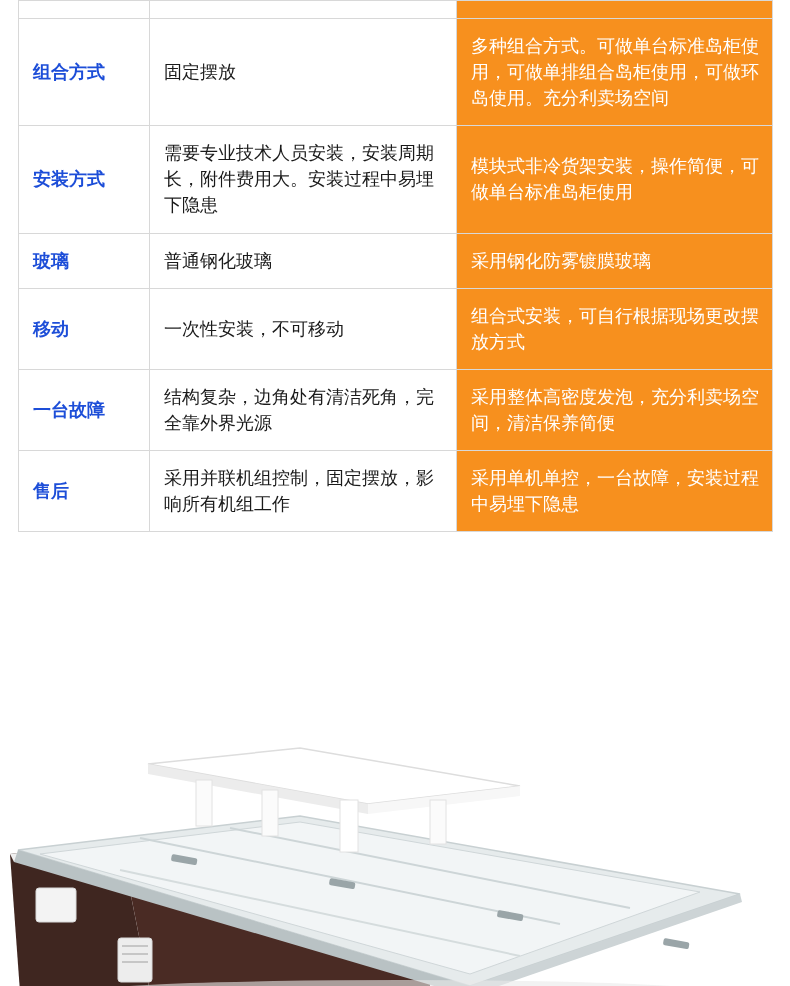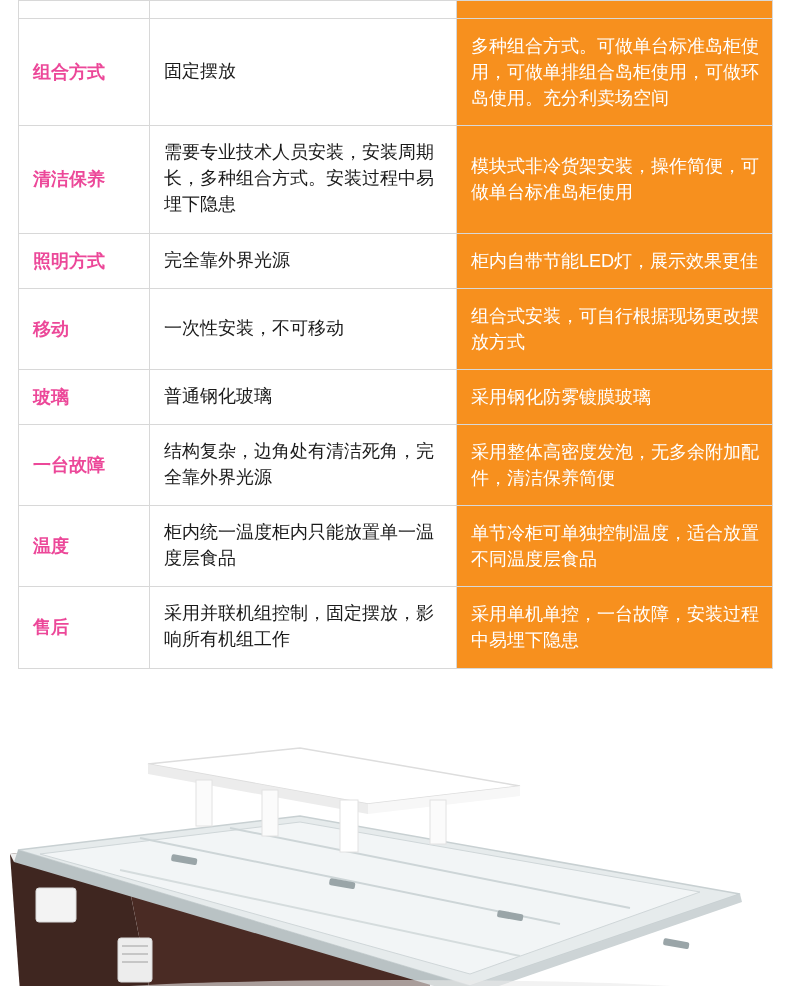--- a/index.html
+++ b/index.html
@@ -38,30 +38,29 @@
     vertical-align: middle;
     padding: 14px 12px 14px 14px;
     line-height: 1.45;
     font-size: 18px;
   }
   col.c1 { width: 131px; }
   col.c2 { width: 307px; }
   col.c3 { width: 316px; }
 
   td.label {
-    color: #ec4899;
+    color: #1d4ed8;
     font-weight: bold;
     font-size: 18.5px;
     padding-left: 22px;
     background: #ffffff;
   }
   td.mid {
     color: #1a1a1a;
     background: #ffffff;
-    font-family: Liberation Mono, monospace;
   }
   td.hl {
     background: #f7901e;
     color: #ffffff;
     border-color: #f7901e;
     padding-left: 16px;
   }
   
   tr.cut td { height: 18px; padding-top: 0; padding-bottom: 0; }
 
@@ -94,48 +93,38 @@
           <td class="mid"></td>
           <td class="hl"></td>
         </tr>
 
         <tr>
           <td class="label">组合方式</td>
           <td class="mid">固定摆放</td>
           <td class="hl">多种组合方式。可做单台标准岛柜使用，可做单排组合岛柜使用，可做环岛使用。充分利卖场空间</td>
         </tr>
         <tr>
-          <td class="label">清洁保养</td>
-          <td class="mid">需要专业技术人员安装，安装周期长，多种组合方式。安装过程中易埋下隐患</td>
+          <td class="label">安装方式</td>
+          <td class="mid">需要专业技术人员安装，安装周期长，附件费用大。安装过程中易埋下隐患</td>
           <td class="hl">模块式非冷货架安装，操作简便，可做单台标准岛柜使用</td>
         </tr>
         <tr>
-          <td class="label">照明方式</td>
-          <td class="mid">完全靠外界光源</td>
-          <td class="hl">柜内自带节能LED灯，展示效果更佳</td>
+          <td class="label">玻璃</td>
+          <td class="mid">普通钢化玻璃</td>
+          <td class="hl">采用钢化防雾镀膜玻璃</td>
         </tr>
         <tr>
           <td class="label">移动</td>
           <td class="mid">一次性安装，不可移动</td>
           <td class="hl">组合式安装，可自行根据现场更改摆放方式</td>
         </tr>
         <tr>
-          <td class="label">玻璃</td>
-          <td class="mid">普通钢化玻璃</td>
-          <td class="hl">采用钢化防雾镀膜玻璃</td>
-        </tr>
-        <tr>
           <td class="label">一台故障</td>
           <td class="mid">结构复杂，边角处有清洁死角，完全靠外界光源</td>
-          <td class="hl">采用整体高密度发泡，无多余附加配件，清洁保养简便</td>
-        </tr>
-        <tr>
-          <td class="label">温度</td>
-          <td class="mid">柜内统一温度柜内只能放置单一温度层食品</td>
-          <td class="hl">单节冷柜可单独控制温度，适合放置不同温度层食品</td>
+          <td class="hl">采用整体高密度发泡，充分利卖场空间，清洁保养简便</td>
         </tr>
         <tr>
           <td class="label">售后</td>
           <td class="mid">采用并联机组控制，固定摆放，影响所有机组工作</td>
           <td class="hl">采用单机单控，一台故障，安装过程中易埋下隐患</td>
         </tr>
       </tbody>
     </table>
   </div>
 

